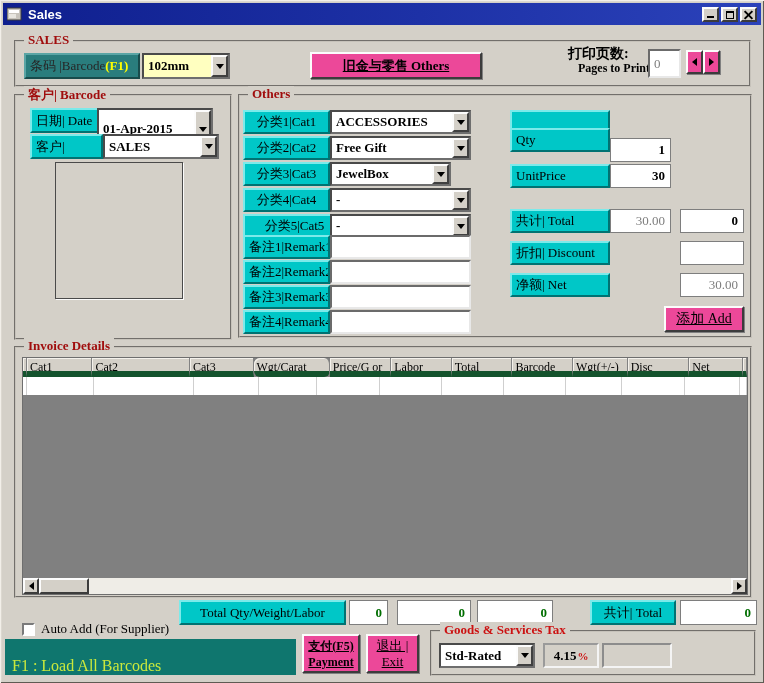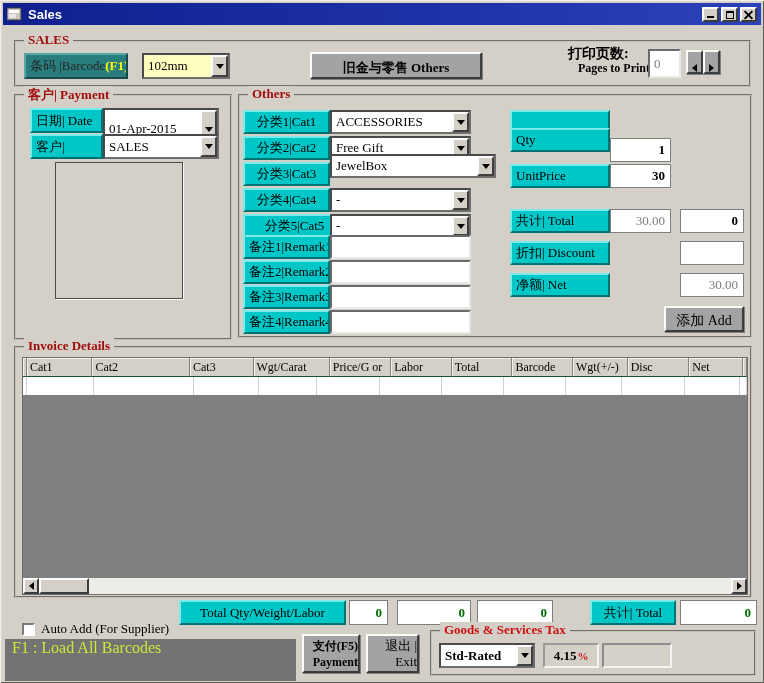--- a/index.html
+++ b/index.html
@@ -25,53 +25,53 @@
   .fcap{position:absolute;top:-10px;left:8px;background:#d4d0c8;padding:0 4px;
     font:bold 13px "Liberation Serif","DejaVu Serif",serif;color:#a00d0d;white-space:nowrap;}
   
   .tl{position:absolute;background:#00c7c7;border:2px solid;border-color:#7ceaea #007272 #007272 #7ceaea;
     display:flex;align-items:center;padding:0 4px;white-space:nowrap;overflow:hidden;}
   .tl.center{justify-content:center;}
   .tl.dark{background:#2a7d7d;border-color:#5aa5a5 #184b4b #184b4b #5aa5a5;color:#262626;}
   
   .combo{position:absolute;background:#fff;border:2px solid;border-color:#4a4a4a #6e6e6e #6e6e6e #4a4a4a;
     display:flex;align-items:stretch;}
-  .combo .cval{flex:1;display:flex;align-items:center;padding:0 4px;white-space:nowrap;overflow:hidden;}
+  .combo .cval{flex:1;display:flex;align-items:center;padding:0 4px;white-space:nowrap;overflow:hidden;font-weight:bold;}
   .combo.yellow .cval{background:#ffffc0;}
   .dbtn{width:17px;background:#d4d0c8;border:2px solid;border-color:#fcfcfc #404040 #404040 #fcfcfc;
     display:flex;align-items:center;justify-content:center;}
   .tri-down{width:0;height:0;border-left:4px solid transparent;border-right:4px solid transparent;border-top:5px solid #000;}
   .tri-left{width:0;height:0;border-top:4px solid transparent;border-bottom:4px solid transparent;border-right:5px solid #000;}
   .tri-right{width:0;height:0;border-top:4px solid transparent;border-bottom:4px solid transparent;border-left:5px solid #000;}
   .tf{position:absolute;background:#fff;border:2px solid;border-color:#6b6b6b #e8e8e8 #e8e8e8 #6b6b6b;
     display:flex;align-items:center;padding:0 4px;}
   .val{position:absolute;background:#fff;border:1px solid #7e7e7e;display:flex;align-items:center;
     justify-content:flex-end;padding:0 5px;font-weight:bold;}
   .val.gray{color:#7d7d7d;font-weight:normal;}
   .val.green{color:#006e00;}
-  .btn{position:absolute;background:#a3a3a3;border:2px solid;border-color:#fcfcfc #3c3c3c #3c3c3c #fcfcfc;
-    box-shadow:1px 1px 0 #808080;display:flex;align-items:flex-end;justify-content:center;cursor:default;}
+  .btn{position:absolute;background:#ec4899;border:2px solid;border-color:#fcfcfc #3c3c3c #3c3c3c #fcfcfc;
+    box-shadow:1px 1px 0 #808080;display:flex;align-items:center;justify-content:center;cursor:default;text-decoration:underline;}
   
   .grid{position:absolute;left:6px;top:9px;width:726px;height:238px;border:1px solid #6e6e6e;background:#808080;
     display:flex;flex-direction:column;}
   .ghead,.grow{display:flex;}
-  .gh{height:19px;background:#d4d0c8;border-right:1px solid #828282;border-bottom:1px solid #14532d;
+  .gh{height:19px;background:#d4d0c8;border-right:1px solid #828282;border-bottom:6px solid #14532d;
     box-shadow:inset 1px 1px 0 #f4f1eb;font-size:12px;padding:2px 0 0 3px;white-space:nowrap;overflow:hidden;}
   .gc{height:18px;background:#fff;border-right:1px solid #cfcfcf;}
   .gbody{flex:1;background:#808080;}
   .hscroll{height:16px;background:#efede7;display:flex;align-items:stretch;}
   .sbtn{width:16px;background:#d4d0c8;border:2px solid;border-color:#fcfcfc #3c3c3c #3c3c3c #fcfcfc;
     display:flex;align-items:center;justify-content:center;}
   .sthumb{width:50px;background:#d4d0c8;border:2px solid;border-color:#fcfcfc #3c3c3c #3c3c3c #fcfcfc;}
   .strack{flex:1;}
   
   .cb{position:absolute;width:13px;height:13px;background:#fff;border:2px solid;border-color:#7a7a7a #fff #fff #7a7a7a;}
   .plain{position:absolute;white-space:nowrap;}
-  .statusbar{position:absolute;left:5px;top:639px;width:291px;height:42px;background:#737373;
-    display:flex;align-items:flex-start;padding:0 7px;color:#c9e83c;font-size:16px;}
+  .statusbar{position:absolute;left:5px;top:639px;width:291px;height:36px;background:#0f766e;
+    display:flex;align-items:flex-end;padding:0 7px;color:#c9e83c;font-size:16px;}
   .picture{position:absolute;border:1px solid #4a4a4a;box-shadow:1px 1px 0 #fbfbfb;background:#d4d0c8;}
   sup.pct{color:#cc1111;font-weight:bold;font-size:11px;margin-left:1px;}
   .ratebox{position:absolute;background:#d4d0c8;border:2px solid;border-color:#9a9a9a #f4f4f4 #f4f4f4 #9a9a9a;
     display:flex;align-items:center;justify-content:center;font-weight:bold;}
   .sunkbox{position:absolute;background:#d4d0c8;border:2px solid;border-color:#8c8c8c #f4f4f4 #f4f4f4 #8c8c8c;}
 </style>
 </head>
 <body>
 
 <div class="window">
@@ -91,21 +91,21 @@
           <i class="g-max"></i>
         </span>
       <span class="wbtn">
           <i class="g-close"></i>
         </span>
     </span>
   </div>
 
   <div class="frame" style="left:14px;top:40px;width:737px;height:47px;">
     <span class="fcap">SALES</span>
-    <div class="tl dark" style="left:8px;top:11px;width:104px;height:26px;">
+    <div class="tl dark" style="left:8px;top:11px;width:116px;height:26px;">
       <span>条码 |Barcode</span>
         <span style="color:#ffff00;font-weight:bold;">(F1)</span>
     </div>
     <div class="combo yellow" style="left:126px;top:11px;width:88px;height:26px;">
       <span class="cval">102mm</span>
       <span class="dbtn">
           <i class="tri-down"></i>
         </span>
     </div>
     <div class="btn" style="left:294px;top:10px;width:172px;height:27px;font-weight:bold;">
@@ -120,25 +120,25 @@
     </div>
     <div class="btn" style="left:670px;top:8px;width:17px;height:24px;">
         <i class="tri-left"></i>
       </div>
     <div class="btn" style="left:687px;top:8px;width:17px;height:24px;">
         <i class="tri-right"></i>
       </div>
   </div>
 
   <div class="frame" style="left:14px;top:94px;width:218px;height:246px;">
-    <span class="fcap">客户| Payment</span>
+    <span class="fcap">客户| Barcode</span>
     <div class="tl" style="left:14px;top:12px;width:73px;height:25px;">
       <span>日期| Date</span>
     </div>
-    <div class="combo" style="left:87px;top:12px;width:116px;height:42px;">
+    <div class="combo" style="left:81px;top:12px;width:116px;height:42px;">
       <span class="cval">01-Apr-2015</span>
       <span class="dbtn">
           <i class="tri-down"></i>
         </span>
     </div>
     <div class="tl" style="left:14px;top:38px;width:73px;height:25px;">
       <span>客户|</span>
     </div>
     <div class="combo" style="left:87px;top:38px;width:116px;height:25px;">
       <span class="cval">SALES</span>
@@ -166,21 +166,21 @@
       </div>
     <div class="combo" style="left:90px;top:40px;width:141px;height:24px;">
       <span class="cval">Free Gift</span>
       <span class="dbtn">
           <i class="tri-down"></i>
         </span>
     </div>
     <div class="tl center" style="left:3px;top:66px;width:87px;height:24px;">
         <span>分类3|Cat3</span>
       </div>
-    <div class="combo" style="left:90px;top:58px;width:166px;height:24px;">
+    <div class="combo" style="left:90px;top:66px;width:121px;height:24px;">
       <span class="cval">JewelBox</span>
       <span class="dbtn">
           <i class="tri-down"></i>
         </span>
     </div>
     <div class="tl center" style="left:3px;top:92px;width:87px;height:24px;">
         <span>分类4|Cat4</span>
       </div>
     <div class="combo" style="left:90px;top:92px;width:141px;height:24px;">
       <span class="cval">-</span>
@@ -267,21 +267,21 @@
   </div>
 
   <div class="frame" style="left:14px;top:346px;width:738px;height:252px;">
     <span class="fcap">Invoice Details</span>
     <div class="grid">
       <div class="ghead">
         <div class="gh" style="width:4px;padding:0;"></div>
         <div class="gh" style="width:67px;">Cat1</div>
         <div class="gh" style="width:100px;">Cat2</div>
         <div class="gh" style="width:65px;">Cat3</div>
-        <div class="gh" style="width:78px;">Wgt/Carat</div>
+        <div class="gh" style="width:78px;border-radius:6px;">Wgt/Carat</div>
         <div class="gh" style="width:63px;">Price/G or</div>
         <div class="gh" style="width:62px;">Labor</div>
         <div class="gh" style="width:62px;">Total</div>
         <div class="gh" style="width:62px;">Barcode</div>
         <div class="gh" style="width:56px;">Wgt(+/-)</div>
         <div class="gh" style="width:63px;">Disc</div>
         <div class="gh" style="width:55px;">Net</div>
         <div class="gh" style="flex:1;">C</div>
       </div>
       <div class="grow">

